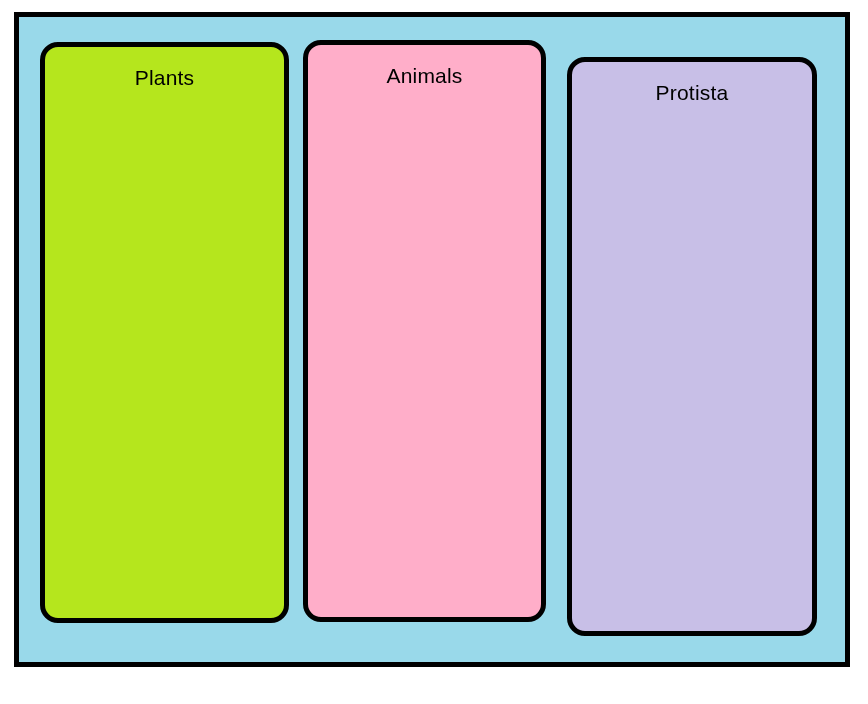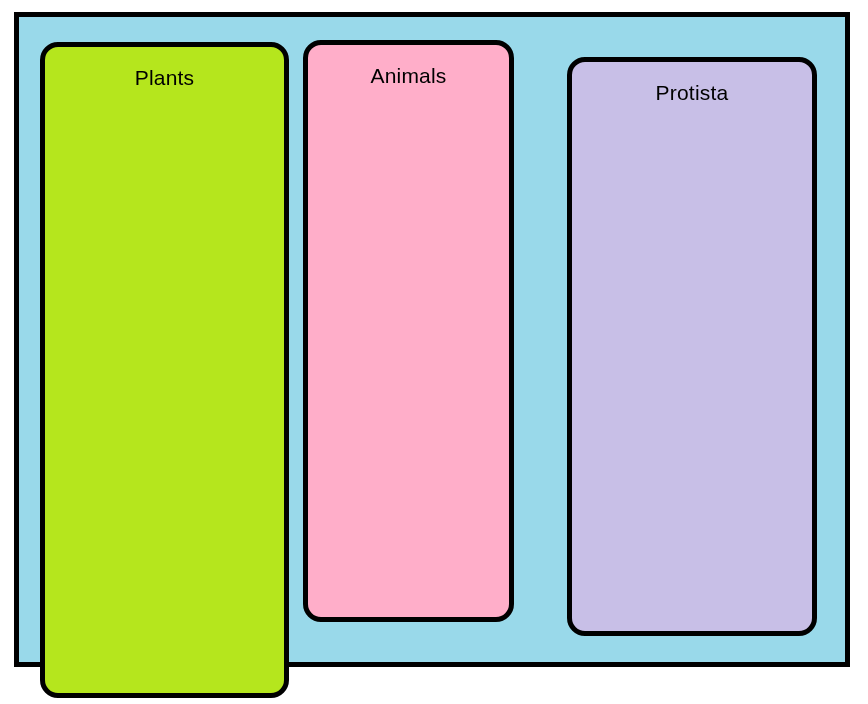--- a/index.html
+++ b/index.html
@@ -31,22 +31,22 @@
     text-align: center;
   }
   .column-label {
     display: inline-block;
     margin-top: 20px;
     font-size: 21px;
     line-height: 1;
     color: #000000;
     letter-spacing: 0.2px;
   }
-  .col-plants   { left: 21px;  top: 25px; width: 249px; height: 656px; }
-  .col-animals  { left: 284px; top: 23px; width: 211px; height: 582px; }
+  .col-plants   { left: 21px;  top: 25px; width: 249px; height: 581px; }
+  .col-animals  { left: 284px; top: 23px; width: 243px; height: 582px; }
   .col-protista { left: 548px; top: 28px; width: 250px; height: 579px; margin-top: 12px; }
 </style>
 </head>
 <body>
 
 <div class="canvas" style="background-color: rgb(153, 217, 234);">
 
   <div class="column col-plants" style="background-color: rgb(181, 230, 29);">
     <span class="column-label">Plants</span>
   </div>

